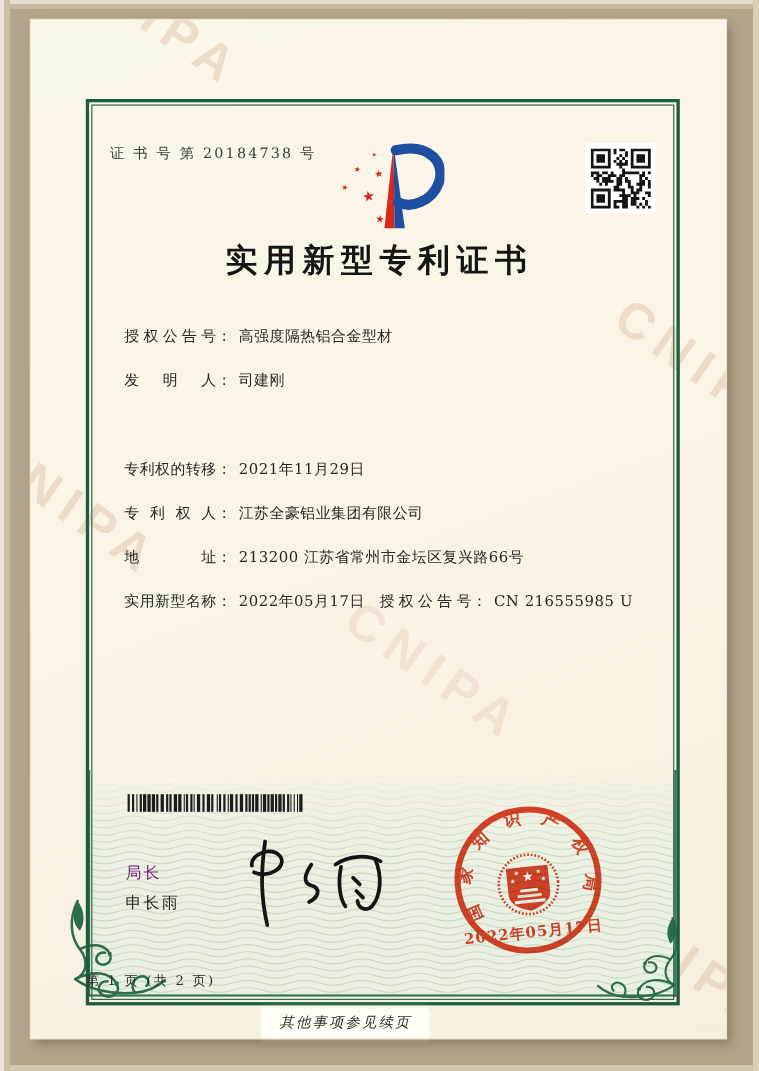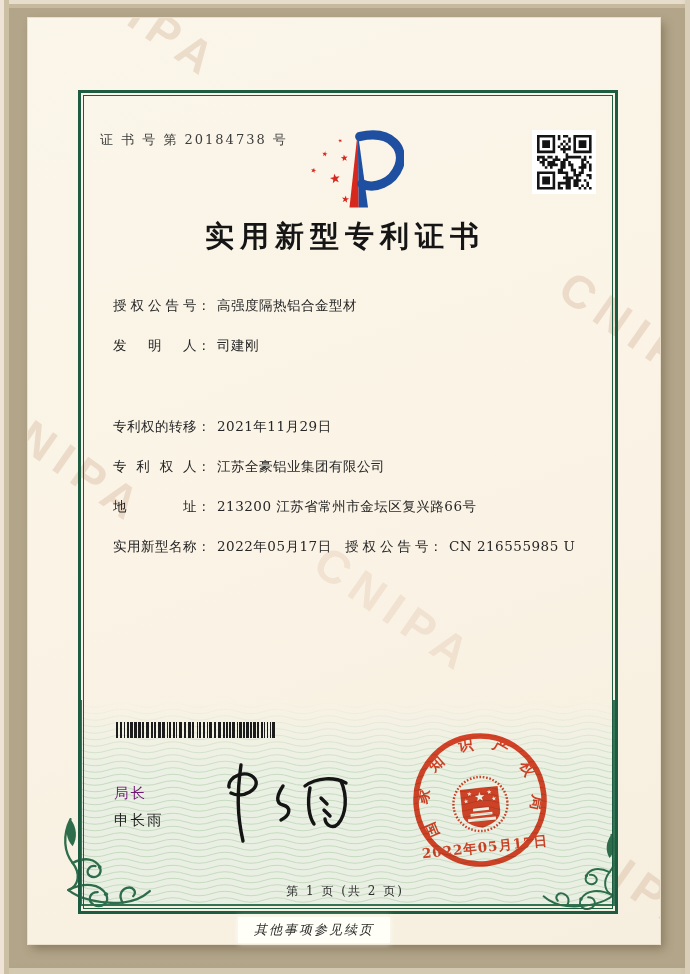--- a/index.html
+++ b/index.html
@@ -65,21 +65,21 @@
   .barcode{position:absolute;left:116px;top:722px;width:164px;height:16px;z-index:4;display:flex;align-items:stretch;}
   .barcode i{display:inline-block;background:#1c1c1c;}
   .sig-title{position:absolute;left:114px;top:784px;z-index:4;
       font-family:"Liberation Sans",sans-serif;font-size:14.5px;font-weight:500;color:#701a75;letter-spacing:2px;}
   .sig-name{position:absolute;left:114px;top:811px;z-index:4;
       font-family:"Liberation Sans",sans-serif;font-size:14.5px;font-weight:500;color:#1f1f1f;letter-spacing:2px;}
   .signature{position:absolute;left:213px;top:753px;z-index:4;}
   .seal{position:absolute;left:394px;top:714px;z-index:5;transform:rotate(-6deg);
       mix-blend-mode:multiply;opacity:.94;}
   .seal text{font-family:"DejaVu Serif",serif;}
-  .page-num{position:absolute;left:78px;top:883px;width:534px;z-index:4;text-align:center;
+  .page-num{position:absolute;left:78px;top:883px;width:534px;z-index:4;
       font-size:12px;color:#2c2c2c;letter-spacing:2px;}
   .continuation{position:absolute;left:238px;top:917px;z-index:4;background:#fffef7;
       padding:4px 16px;font-size:13px;font-style:italic;color:#2e2e2c;letter-spacing:2px;
       box-shadow:0 0 6px rgba(255,255,250,.9);}
 </style>
 </head>
 <body>
 
 <div class="photo">
   <div class="page"></div>

